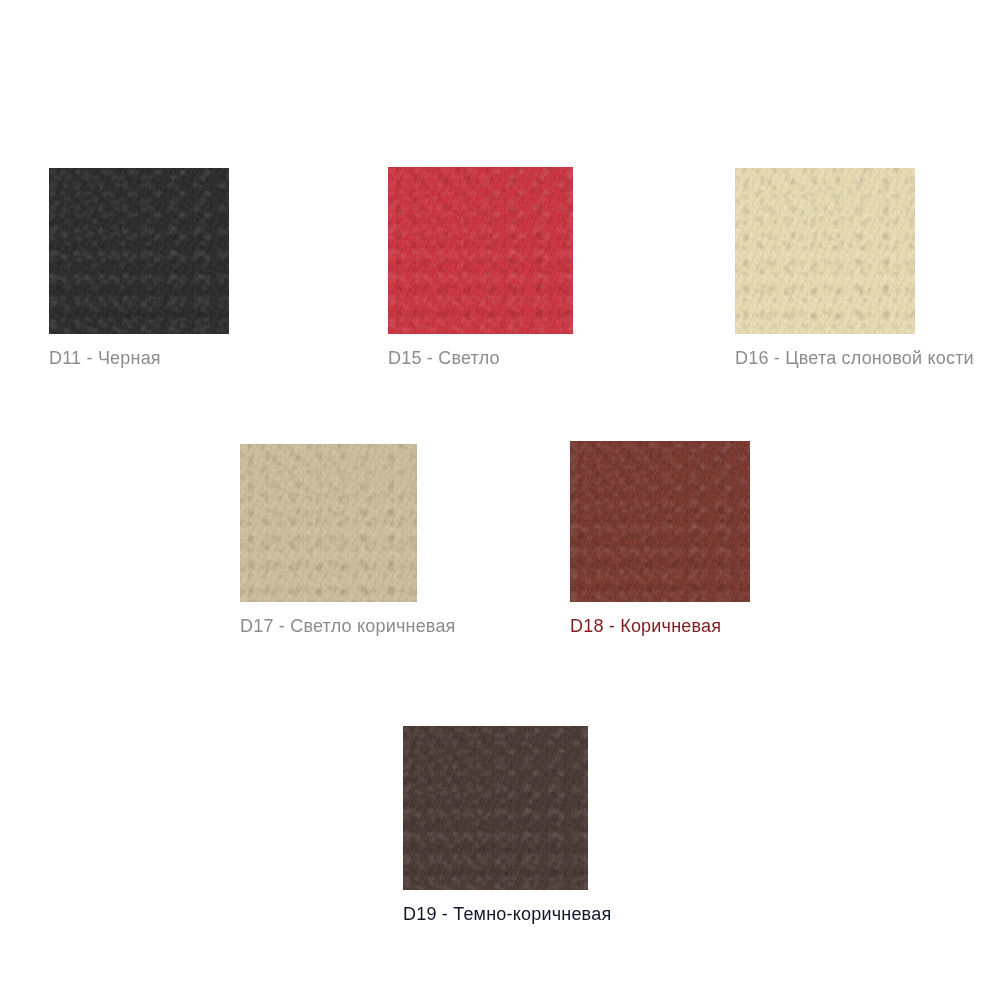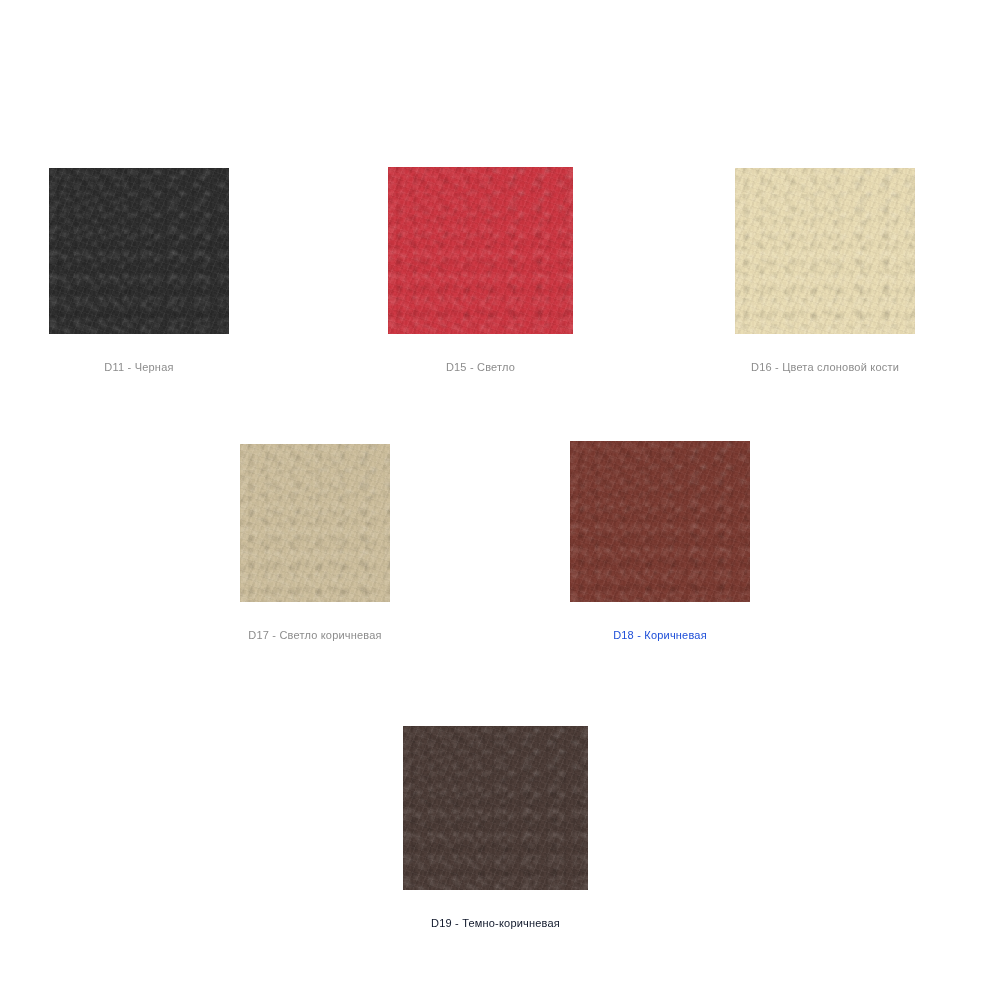--- a/index.html
+++ b/index.html
@@ -56,52 +56,51 @@
   .swatch-chip::after {
     content: "";
     position: absolute;
     inset: 0;
     pointer-events: none;
     background-image:
       repeating-linear-gradient(112deg, rgba(255,255,255,0.035) 0 1px, rgba(0,0,0,0.03) 1px 3px, rgba(255,255,255,0) 3px 7px),
       repeating-linear-gradient(18deg,  rgba(0,0,0,0.028) 0 1px, rgba(255,255,255,0.028) 1px 2px, rgba(255,255,255,0) 2px 6px);
   }
   .swatch-label {
-    margin-top: 24px;
+    margin-top: 15px;
     color: #8c8c8c;
-    font-size: 11px;
+    font-size: 18px;
     line-height: 18px;
     letter-spacing: 0.2px;
     white-space: nowrap;
-    text-align: center;
   }
 </style>
 </head>
 <body>
 
 <div id="page">
   <div id="swatch-container">
       <div class="swatch-card" style="left: 49px; top: 168px; width: 180px;">
         <div class="swatch-chip" style="height: 166px; background-color: rgb(43, 43, 43);"></div>
         <div class="swatch-label" style="color: rgb(140, 140, 140);">D11 - Черная</div>
       </div>
       <div class="swatch-card" style="left: 388px; top: 167px; width: 185px;">
         <div class="swatch-chip" style="height: 167px; background-color: rgb(204, 52, 64);"></div>
         <div class="swatch-label" style="color: rgb(140, 140, 140);">D15 - Светло</div>
       </div>
       <div class="swatch-card" style="left: 735px; top: 168px; width: 180px;">
         <div class="swatch-chip" style="height: 166px; background-color: rgb(233, 220, 180);"></div>
         <div class="swatch-label" style="color: rgb(140, 140, 140);">D16 - Цвета слоновой кости</div>
       </div>
-      <div class="swatch-card" style="left: 240px; top: 444px; width: 150px;">
+      <div class="swatch-card" style="left: 240px; top: 444px; width: 177px;">
         <div class="swatch-chip" style="height: 158px; background-color: rgb(205, 190, 156);"></div>
         <div class="swatch-label" style="color: rgb(140, 140, 140);">D17 - Светло коричневая</div>
       </div>
       <div class="swatch-card" style="left: 570px; top: 441px; width: 180px;">
         <div class="swatch-chip" style="height: 161px; background-color: rgb(121, 56, 47);"></div>
-        <div class="swatch-label" style="color: #1d4ed8;">D18 - Коричневая</div>
+        <div class="swatch-label" style="color: #7f1d1d;">D18 - Коричневая</div>
       </div>
       <div class="swatch-card" style="left: 403px; top: 726px; width: 185px;">
         <div class="swatch-chip" style="height: 164px; background-color: rgb(73, 57, 52);"></div>
         <div class="swatch-label" style="color: #0f172a;">D19 - Темно-коричневая</div>
       </div>
     </div>
 </div>
 
 </body></html>

